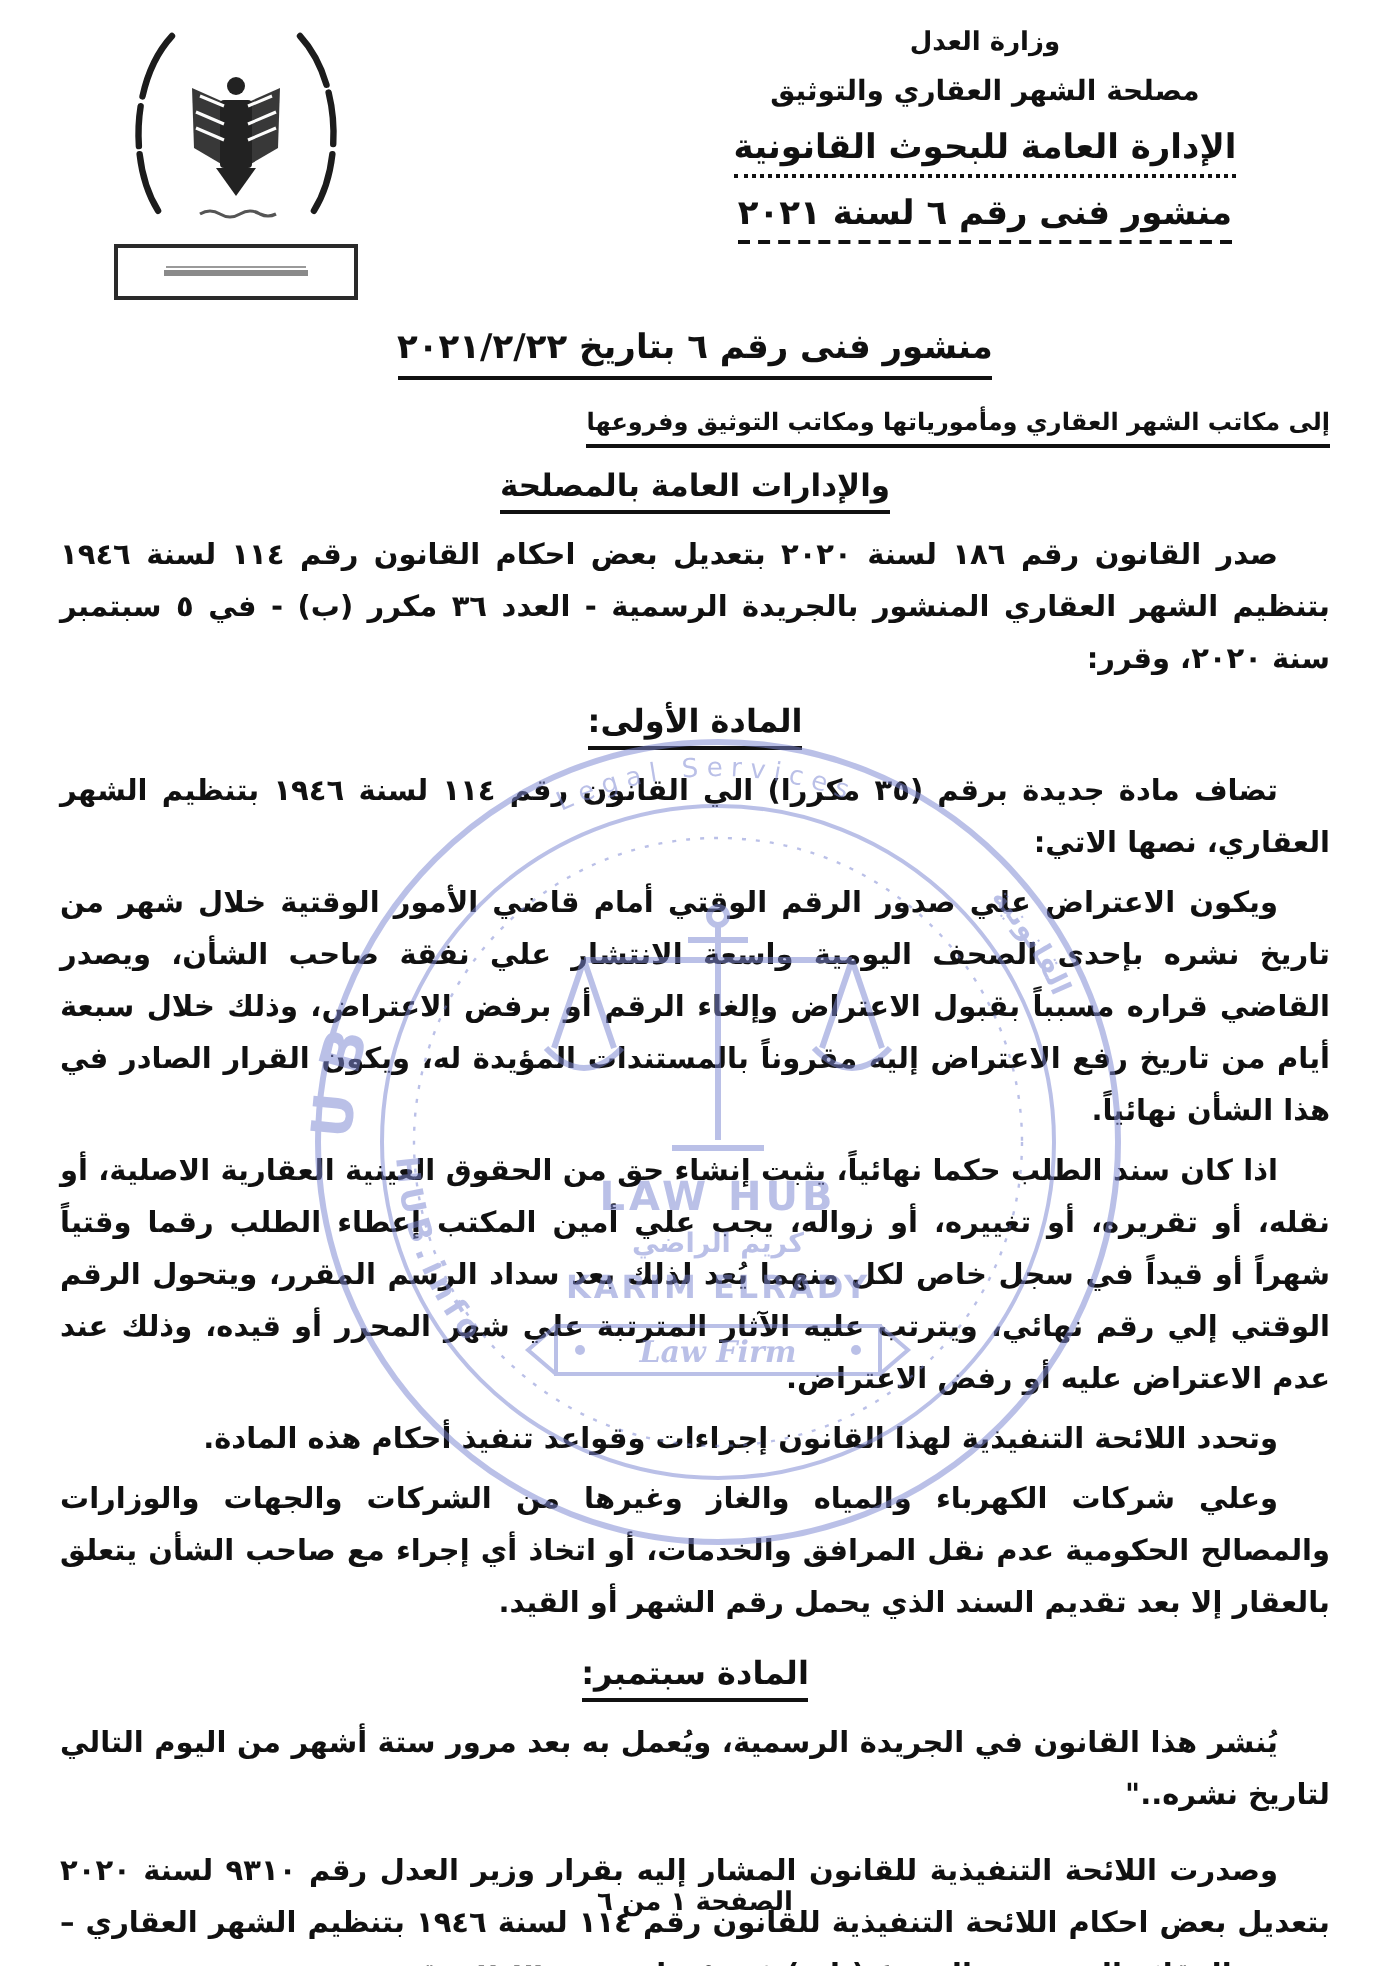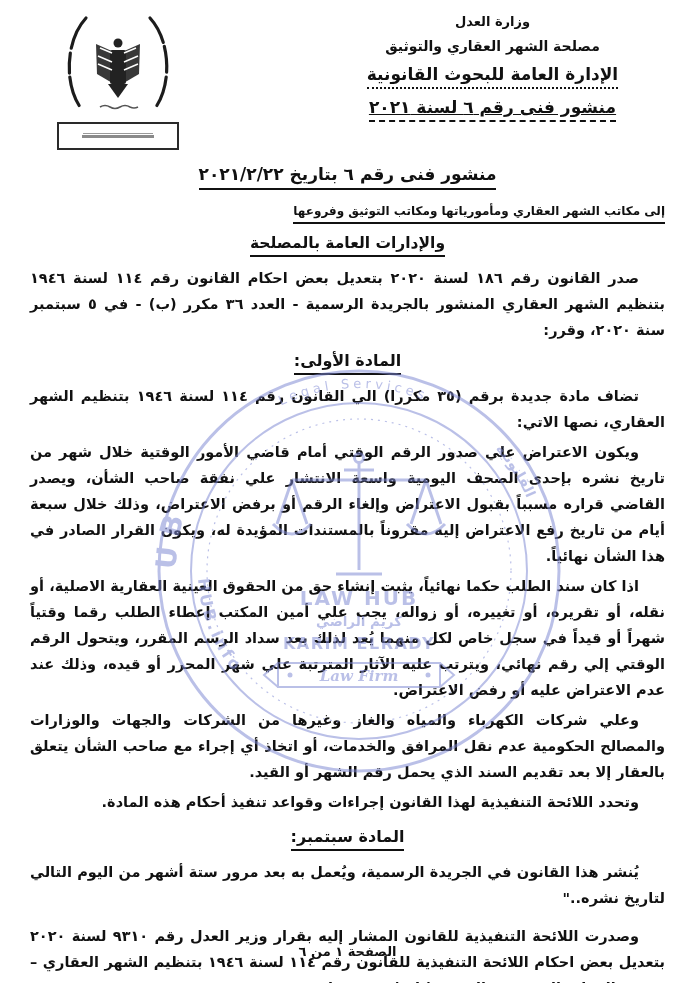--- a/index.html
+++ b/index.html
@@ -16,21 +16,21 @@
     padding:10px 30px 0 30px;
   }
   
   .hdr{display:flex;justify-content:space-between;align-items:flex-start;height:142px;}
   .hdr-right{width:345px;text-align:center;font-weight:bold;padding-top:4px;}
   .hdr-line1{font-size:13px;margin-bottom:9px;}
   .hdr-line2{font-size:14px;margin-bottom:10px;}
   .hdr-line3{font-size:17px;margin-bottom:8px;}
   .hdr-line3 span{border-bottom:2px dotted #111;padding-bottom:3px;display:inline-block;}
   .hdr-line4{font-size:17px;}
-  .hdr-line4 span{border-bottom:2px dashed #111;padding-bottom:3px;display:inline-block;text-decoration:underline;}
+  .hdr-line4 span{border-bottom:2px dashed #111;padding-bottom:3px;display:inline-block;}
   .hdr-left{width:175px;text-align:center;}
   .stampbox{
     width:118px;height:24px;border:2px solid #2a2a2a;margin:4px auto 0 auto;
     display:flex;align-items:center;justify-content:center;
   }
   .stampbox .smudge{width:72px;height:3px;background:#8a8a8a;box-shadow:0 -3px 0 -1px #9a9a9a;}
   
   .main-title{text-align:center;font-weight:bold;font-size:17px;margin-top:12px;}
   .main-title span{border-bottom:2.5px solid #111;padding-bottom:4px;display:inline-block;}
   .addressee{text-align:right;font-weight:bold;font-size:12px;margin-top:14px;}
@@ -102,22 +102,22 @@
   <div class="addressee"><span>إلى مكاتب الشهر العقاري ومأمورياتها ومكاتب التوثيق وفروعها</span></div>
   <div class="addressee2"><span>والإدارات العامة بالمصلحة</span></div>
 
   <div class="body-text">
     <p class="para">صدر القانون رقم ١٨٦ لسنة ٢٠٢٠ بتعديل بعض احكام القانون رقم ١١٤ لسنة ١٩٤٦ بتنظيم الشهر العقاري المنشور بالجريدة الرسمية - العدد ٣٦ مكرر (ب) - في ٥ سبتمبر سنة ٢٠٢٠، وقرر:</p>
 
     <div class="article-h"><span>المادة الأولى:</span></div>
     <p class="para">تضاف مادة جديدة برقم (٣٥ مكررا) الي القانون رقم ١١٤ لسنة ١٩٤٦ بتنظيم الشهر العقاري، نصها الاتي:</p>
     <p class="para">ويكون الاعتراض علي صدور الرقم الوقتي أمام قاضي الأمور الوقتية خلال شهر من تاريخ نشره بإحدى الصحف اليومية واسعة الانتشار علي نفقة صاحب الشأن، ويصدر القاضي قراره مسبباً بقبول الاعتراض وإلغاء الرقم أو برفض الاعتراض، وذلك خلال سبعة أيام من تاريخ رفع الاعتراض إليه مقروناً بالمستندات المؤيدة له، ويكون القرار الصادر في هذا الشأن نهائياً.</p>
     <p class="para">اذا كان سند الطلب حكما نهائياً، يثبت إنشاء حق من الحقوق العينية العقارية الاصلية، أو نقله، أو تقريره، أو تغييره، أو زواله، يجب علي أمين المكتب إعطاء الطلب رقما وقتياً شهراً أو قيداً في سجل خاص لكل منهما يُعد لذلك بعد سداد الرسم المقرر، ويتحول الرقم الوقتي إلي رقم نهائي، ويترتب عليه الآثار المترتبة علي شهر المحرر أو قيده، وذلك عند عدم الاعتراض عليه أو رفض الاعتراض.</p>
+    <p class="para">وتحدد اللائحة التنفيذية لهذا القانون إجراءات وقواعد تنفيذ أحكام هذه المادة.</p>
     <p class="para">وعلي شركات الكهرباء والمياه والغاز وغيرها من الشركات والجهات والوزارات والمصالح الحكومية عدم نقل المرافق والخدمات، أو اتخاذ أي إجراء مع صاحب الشأن يتعلق بالعقار إلا بعد تقديم السند الذي يحمل رقم الشهر أو القيد.</p>
-    <p class="para">وتحدد اللائحة التنفيذية لهذا القانون إجراءات وقواعد تنفيذ أحكام هذه المادة.</p>
 
     <div class="article-h gap-lg"><span>المادة سبتمبر:</span></div>
     <p class="para">يُنشر هذا القانون في الجريدة الرسمية، ويُعمل به بعد مرور ستة أشهر من اليوم التالي لتاريخ نشره.."</p>
     <p class="para gap-lg">وصدرت اللائحة التنفيذية للقانون المشار إليه بقرار وزير العدل رقم ٩٣١٠ لسنة ٢٠٢٠ بتعديل بعض احكام اللائحة التنفيذية للقانون رقم ١١٤ لسنة ١٩٤٦ بتنظيم الشهر العقاري – ونشر بالوقائع المصرية – العدد ٤ (تابع) في ٥ يناير سنة ٢٠٢١، وقررت:</p>
   </div>
 
   <div class="watermark" id="wm" style="color: rgb(125, 135, 211);">
     <svg viewBox="0 0 418 418">
       <defs>
         <path id="arcTop" d="M 26 209 A 183 183 0 0 1 392 209" fill="none"></path>

